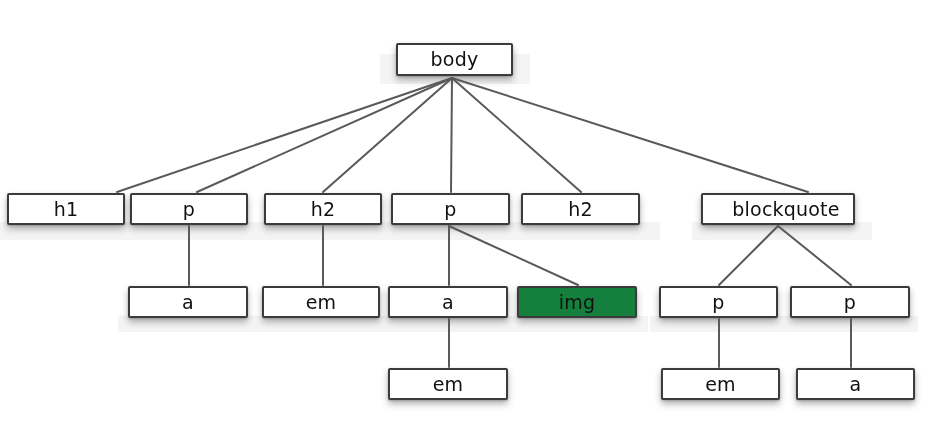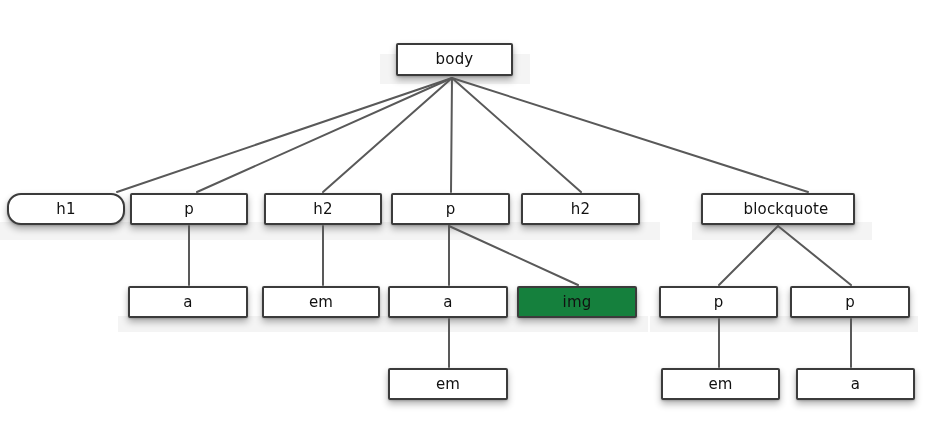--- a/index.html
+++ b/index.html
@@ -36,21 +36,21 @@
     box-sizing: border-box;
     background: #ffffff;
     border: 2px solid #3b3b3b;
     border-radius: 2px;
     display: flex;
     align-items: center;
     justify-content: center;
     box-shadow: 0 4px 7px rgba(0,0,0,0.30), 0 1px 2px rgba(0,0,0,0.18);
   }
   .node-label {
-    font-size: 15px;
+    font-size: 19px;
     line-height: 1;
     color: #111111;
     letter-spacing: 0.2px;
     white-space: nowrap;
     user-select: none;
   }
   .band {
     position: absolute;
     background: #f2f2f2;
     opacity: 0.85;
@@ -62,21 +62,21 @@
 <div id="canvas" style="width: 935px; height: 421px; background: rgb(255, 255, 255);">
   <div id="node-layer">
       <div class="band" style="left: 0px; top: 222px; width: 660px; height: 18px; background: rgb(242, 242, 242);"></div>
       <div class="band" style="left: 692px; top: 222px; width: 180px; height: 18px; background: rgb(242, 242, 242);"></div>
       <div class="band" style="left: 380px; top: 54px; width: 150px; height: 30px; background: rgb(242, 242, 242);"></div>
       <div class="band" style="left: 118px; top: 316px; width: 530px; height: 16px; background: rgb(242, 242, 242);"></div>
       <div class="band" style="left: 650px; top: 316px; width: 268px; height: 16px; background: rgb(242, 242, 242);"></div>
       <div class="node" style="left: 396px; top: 43px; width: 117px; height: 33px; border-color: rgb(59, 59, 59); background: rgb(255, 255, 255);">
         <span class="node-label" style="color: rgb(17, 17, 17);">body</span>
       </div>
-      <div class="node" style="left: 7px; top: 193px; width: 118px; height: 32px; border-color: rgb(59, 59, 59); background: rgb(255, 255, 255); border-radius: 14px;">
+      <div class="node" style="left: 7px; top: 193px; width: 118px; height: 32px; border-color: rgb(59, 59, 59); background: rgb(255, 255, 255);">
         <span class="node-label" style="color: rgb(17, 17, 17);">h1</span>
       </div>
       <div class="node" style="left: 130px; top: 193px; width: 118px; height: 32px; border-color: rgb(59, 59, 59); background: rgb(255, 255, 255);">
         <span class="node-label" style="color: rgb(17, 17, 17);">p</span>
       </div>
       <div class="node" style="left: 264px; top: 193px; width: 118px; height: 32px; border-color: rgb(59, 59, 59); background: rgb(255, 255, 255);">
         <span class="node-label" style="color: rgb(17, 17, 17);">h2</span>
       </div>
       <div class="node" style="left: 391px; top: 193px; width: 119px; height: 32px; border-color: rgb(59, 59, 59); background: rgb(255, 255, 255);">
         <span class="node-label" style="color: rgb(17, 17, 17);">p</span>

